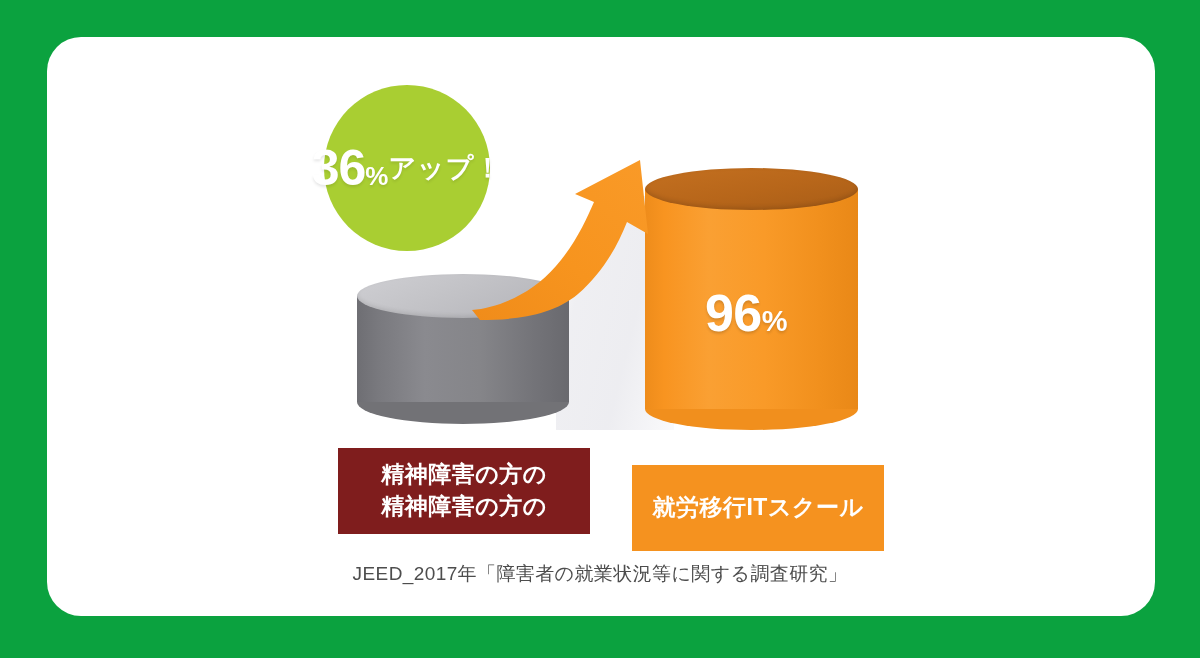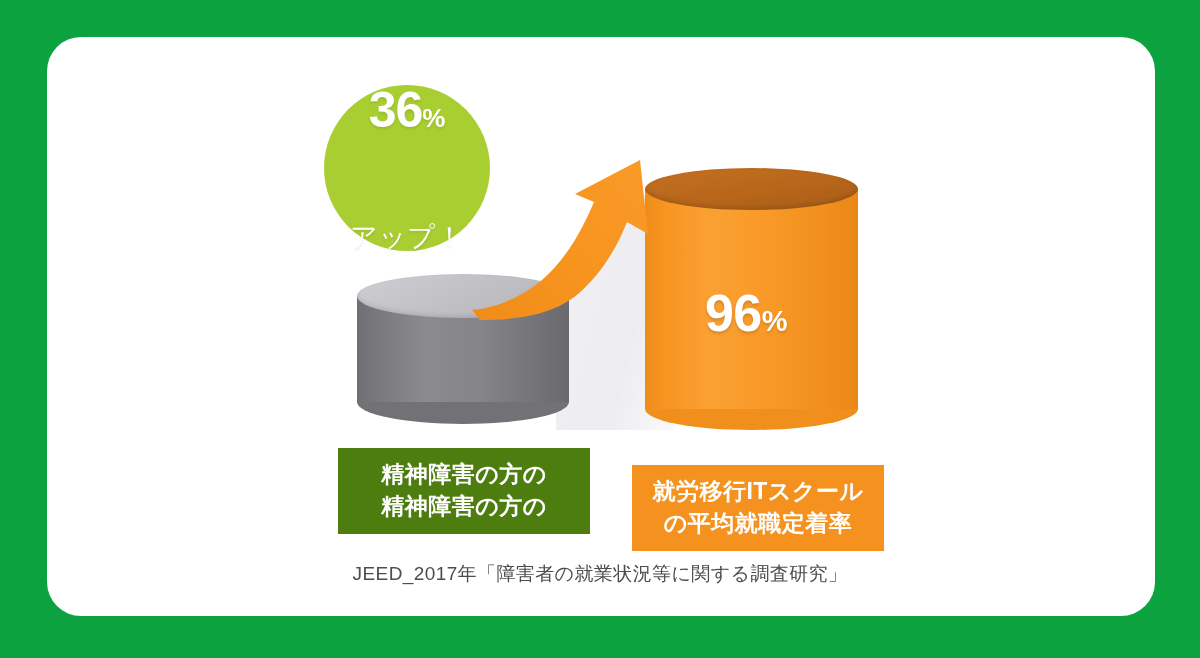--- a/index.html
+++ b/index.html
@@ -183,31 +183,31 @@
     transform: rotate(23deg);
     transform-origin: 0 0;
   }
   #bubble .bubble-text {
     position: absolute;
     left: 0;
     top: 0;
     width: 166px;
     height: 166px;
     display: flex;
-    flex-direction: column;
+    flex-direction: row;
     align-items: center;
-    justify-content: space-between;
+    justify-content: center;
     color: #ffffff;
     text-shadow: 0 2px 3px rgba(0,0,0,0.10);
   }
   .b-line1 { font-weight: bold; line-height: 1; white-space: nowrap; }
   .b-num { font-size: 50px; letter-spacing: -1px; }
   .b-pct { font-size: 26px; }
   .b-line2 {
-    font-weight: normal;
+    font-weight: bold;
     font-size: 27px;
     line-height: 1;
     white-space: nowrap;
     letter-spacing: 1px;
   }
 
   
   .cat-box {
     position: absolute;
     display: flex;
@@ -219,21 +219,21 @@
     font-size: 23px;
     line-height: 1.38;
     text-align: center;
     letter-spacing: 0.5px;
   }
   #cat-gray {
     left: 338px;
     top: 448px;
     width: 252px;
     height: 86px;
-    background: #4d7c0f;
+    background: #7f1d1d;
   }
   #cat-orange {
     left: 632px;
     top: 465px;
     width: 252px;
     height: 86px;
     background: #f5921f;
   }
   .cat-line { display: block; }
 
@@ -299,19 +299,18 @@
       </div>
     </div>
 
     <div class="cat-box" id="cat-gray">
       <span class="cat-line">精神障害の方の</span>
       <span class="cat-line">精神障害の方の</span>
     </div>
 
     <div class="cat-box" id="cat-orange">
       <span class="cat-line">就労移行ITスクール</span>
-      <span class="cat-line">の平均就職定着率</span>
     </div>
 
     <div id="source-note">JEED_2017年「障害者の就業状況等に関する調査研究」</div>
 
   </div>
 </div>
 
 </body></html>

